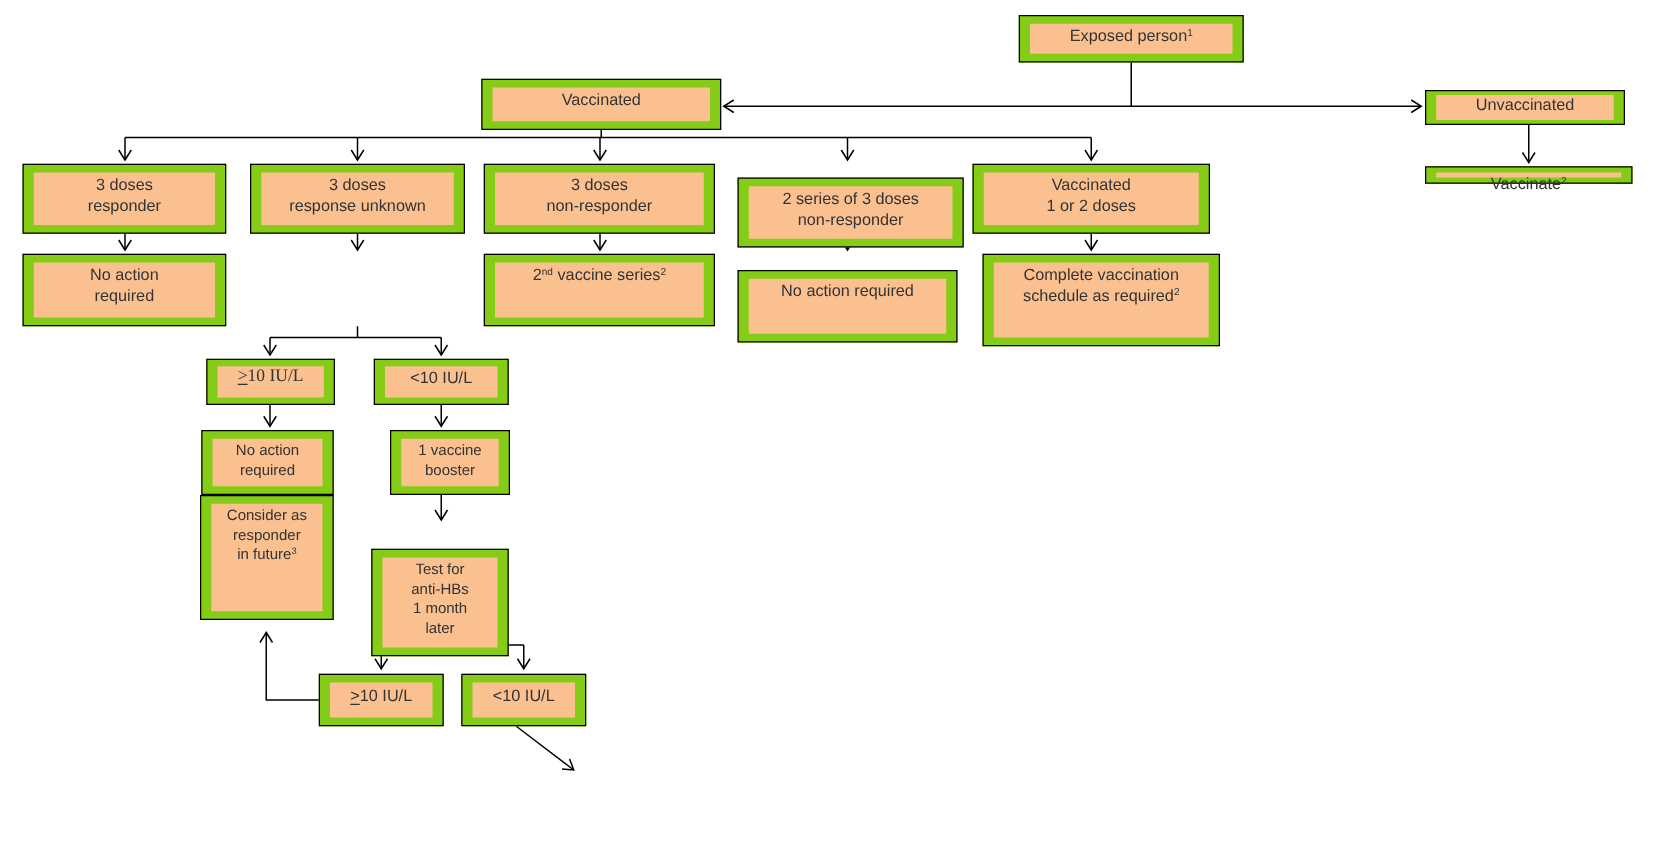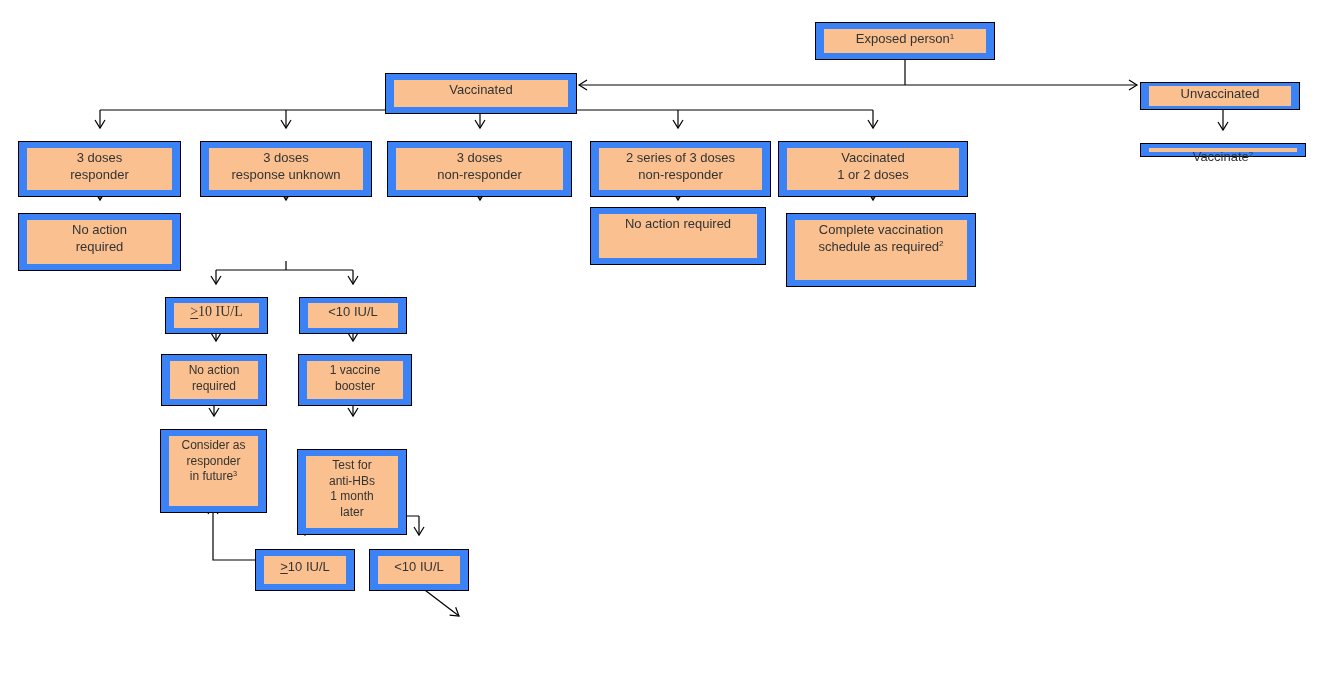--- a/index.html
+++ b/index.html
@@ -12,24 +12,23 @@
     position:relative;
     width:1334px;height:688px;
     background:#ffffff;
     font-family:"Liberation Sans", sans-serif;
     color:var(--text);
     overflow:hidden;
   }
   #wires{position:absolute;left:0;top:0;width:1334px;height:688px;}
   .node{
     position:absolute;
-    background:#3b82f6;
+    background:#84cc16;
     border:1.5px solid var(--border);
     box-sizing:border-box;
-    margin-top:10px;
   }
   .fill{
     position:absolute;
     inset:6px 8px;
     background:var(--fill);
     text-align:center;
     font-size:13px;
     line-height:1.3;
     padding-top:2px;
     box-sizing:border-box;
@@ -100,52 +99,55 @@
 
   <div class="node" style="left:18px;top:131px;width:163px;height:56px">
     <div class="fill">3 doses<br>responder</div>
   </div>
   <div class="node" style="left:200px;top:131px;width:172px;height:56px">
     <div class="fill">3 doses<br>response unknown</div>
   </div>
   <div class="node" style="left:387px;top:131px;width:185px;height:56px">
     <div class="fill">3 doses<br>non-responder</div>
   </div>
-  <div class="node" style="left:590px;top:131px;width:181px;height:56px">
+  <div class="node" style="left:590px;top:142px;width:181px;height:56px">
     <div class="fill">2 series of 3 doses<br>non-responder</div>
   </div>
   <div class="node" style="left:778px;top:131px;width:190px;height:56px">
     <div class="fill">Vaccinated<br>1 or 2 doses</div>
   </div>
 
   <div class="node" style="left:18px;top:203px;width:163px;height:58px">
     <div class="fill">No action<br>required</div>
   </div>
-  <div class="node" style="left:590px;top:197px;width:176px;height:58px">
+  <div class="node" style="left:387px;top:203px;width:185px;height:58px">
+    <div class="fill">2<sup>nd</sup> vaccine series<sup>2</sup></div>
+  </div>
+  <div class="node" style="left:590px;top:216px;width:176px;height:58px">
     <div class="fill">No action required</div>
   </div>
   <div class="node" style="left:786px;top:203px;width:190px;height:74px">
     <div class="fill">Complete vaccination<br>schedule as required<sup>2</sup></div>
   </div>
 
   <div class="node" style="left:165px;top:287px;width:103px;height:37px">
     <div class="fill serif" style="inset:5px 8px;padding-top:0"><span class="ul">&gt;</span>10 IU/L</div>
   </div>
   <div class="node" style="left:299px;top:287px;width:108px;height:37px">
     <div class="fill" style="inset:5px 8px;padding-top:1px">&lt;10 IU/L</div>
   </div>
 
   <div class="node" style="left:161px;top:344px;width:106px;height:52px">
     <div class="fill sm">No action<br>required</div>
   </div>
-  <div class="node" style="left:298px;top:344px;width:114px;height:52px">
+  <div class="node" style="left:312px;top:344px;width:96px;height:52px">
     <div class="fill sm">1 vaccine<br>booster</div>
   </div>
 
-  <div class="node" style="left:160px;top:419px;width:107px;height:84px">
+  <div class="node" style="left:160px;top:396px;width:107px;height:100px">
     <div class="fill sm">Consider as<br>responder<br>in future<sup>3</sup></div>
   </div>
   <div class="node" style="left:297px;top:439px;width:110px;height:86px">
     <div class="fill sm">Test for<br>anti-HBs<br>1 month<br>later</div>
   </div>
 
   <div class="node" style="left:255px;top:539px;width:100px;height:42px">
     <div class="fill" style="inset:6px 8px;padding-top:3px"><span class="ul">&gt;</span>10 IU/L</div>
   </div>
   <div class="node" style="left:369px;top:539px;width:100px;height:42px">

